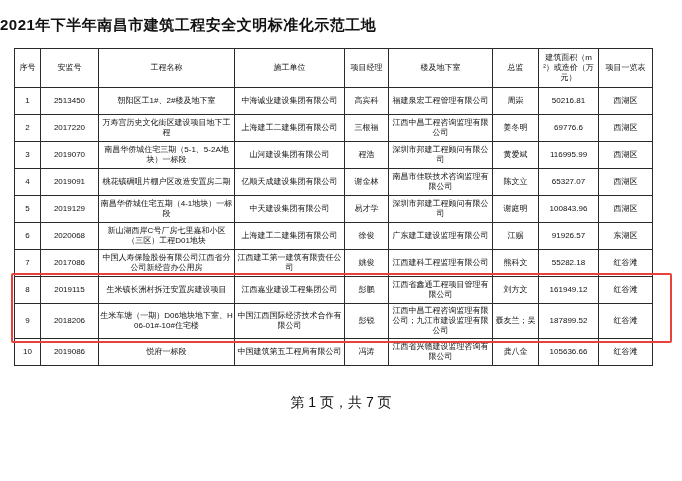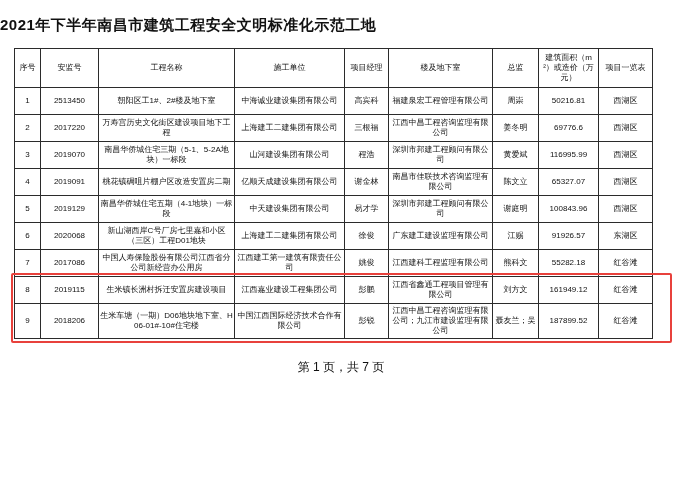--- a/index.html
+++ b/index.html
@@ -71,22 +71,22 @@
     height: 22px;
   }
   tr.tall td {
     height: 34px;
   }
   .hl-row td {
     height: 34px;
   }
   .footer {
     text-align: center;
-    font-size: 12px;
-    margin-top: 20px;
+    font-size: 14px;
+    margin-top: 28px;
     color: #111;
   }
   .highlight-box {
     position: absolute;
     border: 2px solid #e8413c;
     box-sizing: border-box;
     pointer-events: none;
     border-radius: 2px;
   }
 </style>
@@ -218,20 +218,31 @@
           <td>9</td>
           <td>2018206</td>
           <td>生米车塘（一期）D06地块地下室、H06-01#-10#住宅楼</td>
           <td>中国江西国际经济技术合作有限公司</td>
           <td>彭锐</td>
           <td>江西中昌工程咨询监理有限公司；九江市建设监理有限公司</td>
           <td>聂友兰；吴</td>
           <td>187899.52</td>
           <td>红谷滩</td>
         </tr>
+        <tr class="tall">
+          <td>10</td>
+          <td>2019086</td>
+          <td>悦府一标段</td>
+          <td>中国建筑第五工程局有限公司</td>
+          <td>冯涛</td>
+          <td>江西省兴赣建设监理咨询有限公司</td>
+          <td>龚八金</td>
+          <td>105636.66</td>
+          <td>红谷滩</td>
+        </tr>
       </tbody>
     </table>
 
     <div class="highlight-box" id="hlbox" style="left: -3.5px; top: 224.5px; width: 661px; height: 70px; border-color: rgb(232, 65, 60);"></div>
   </div>
 
   <div class="footer">第 1 页，共 7 页</div>
 </div>
 
 </body></html>

